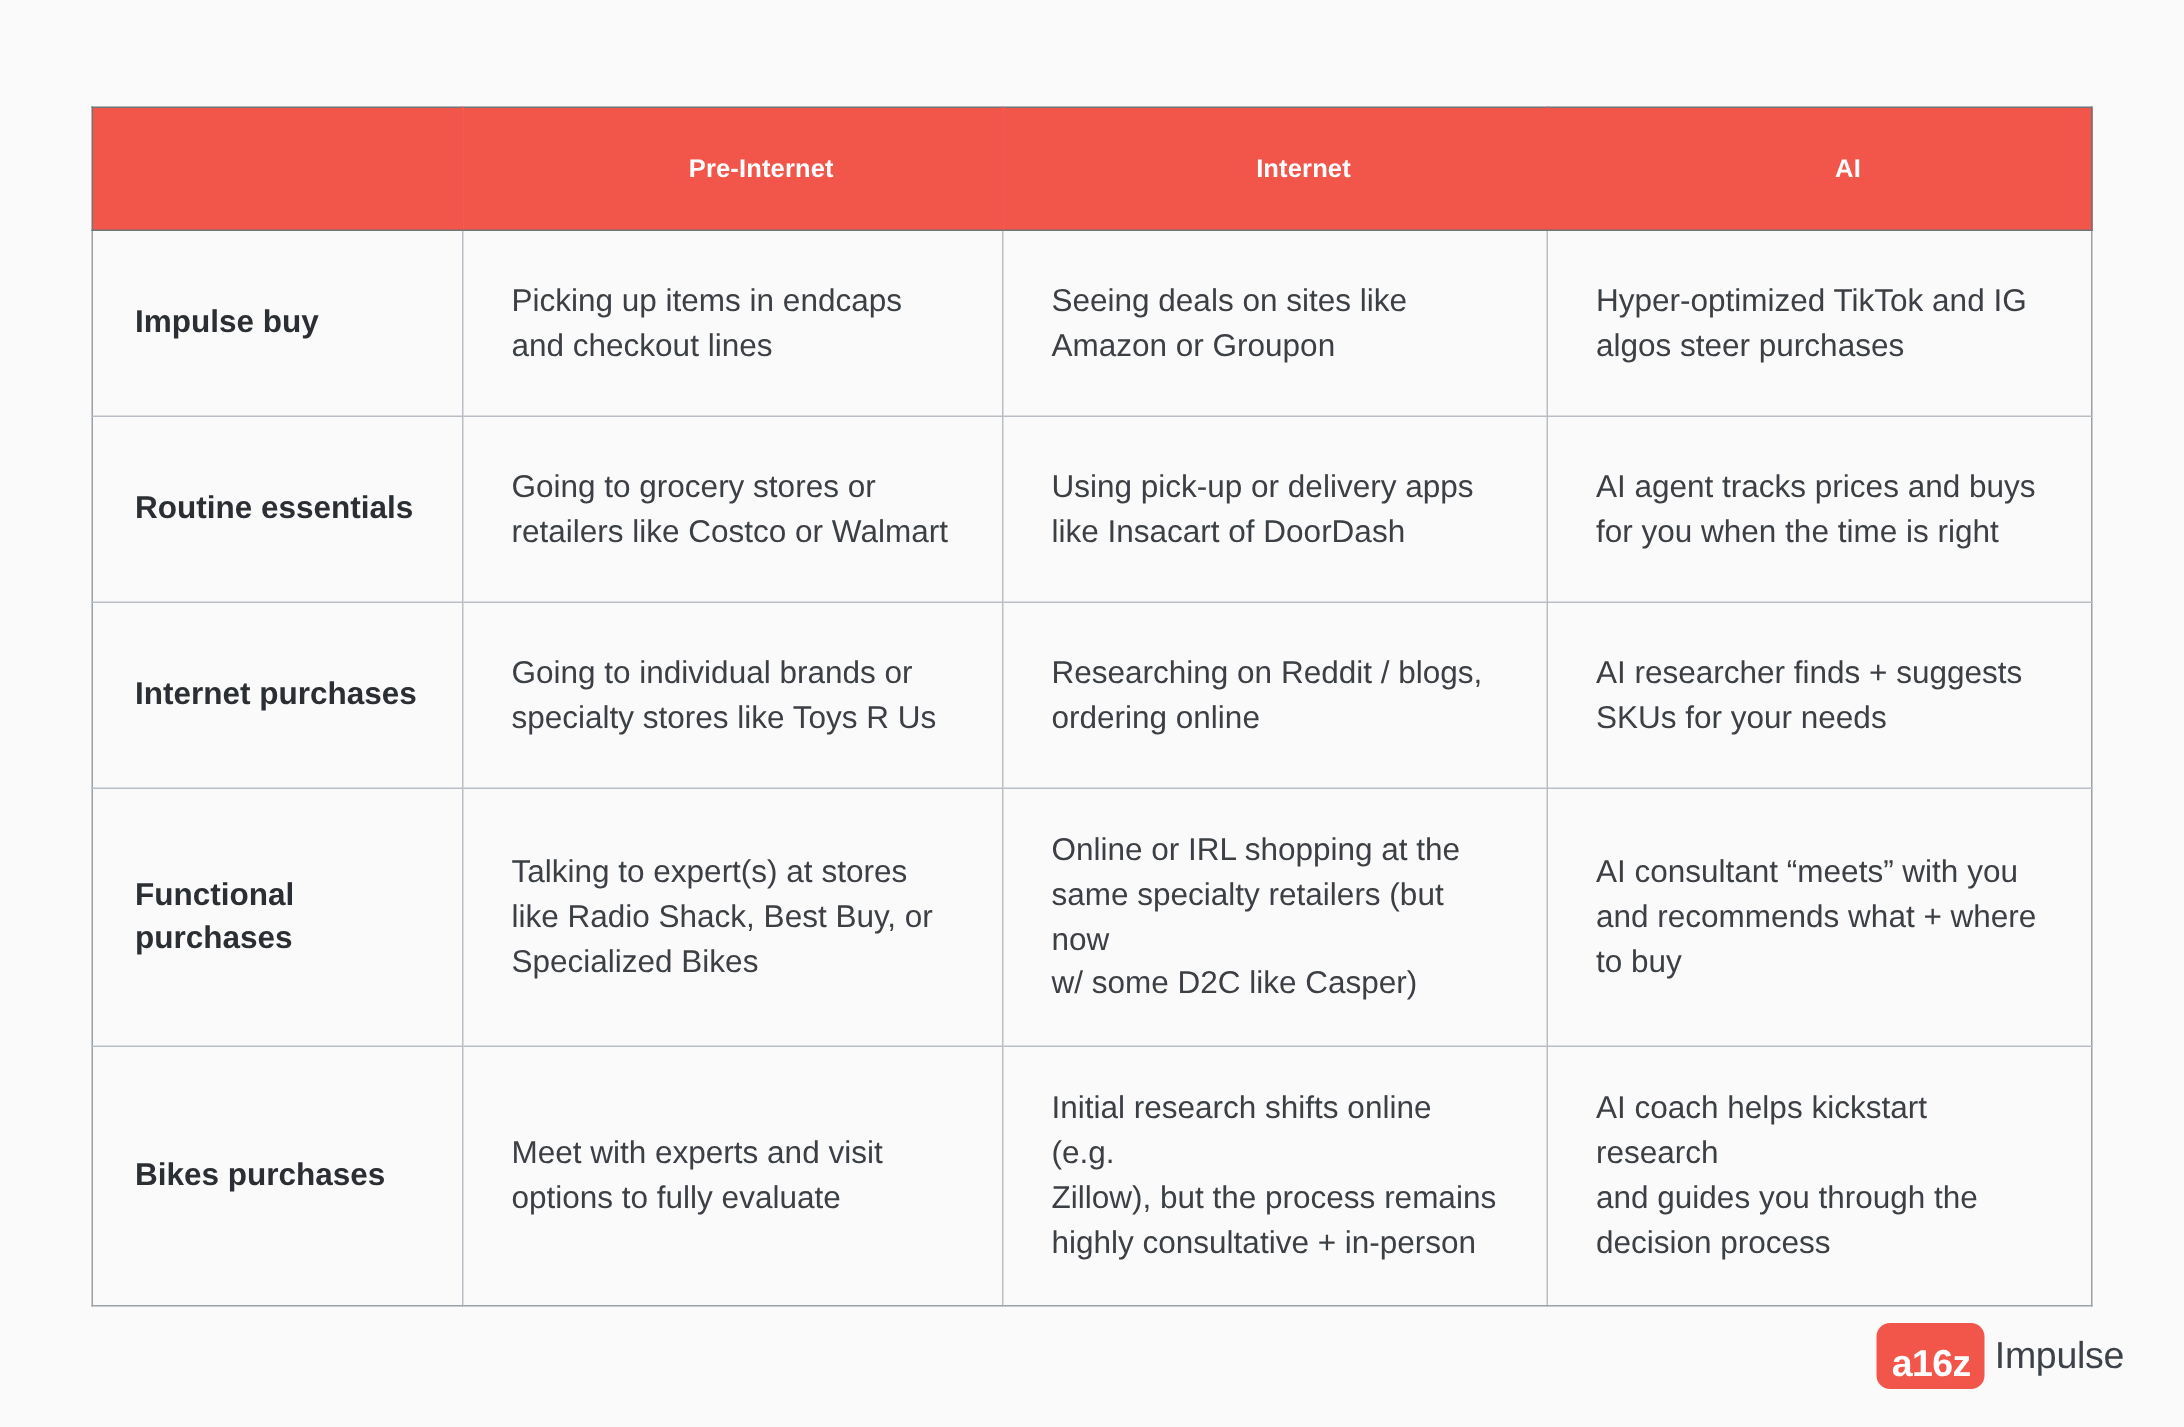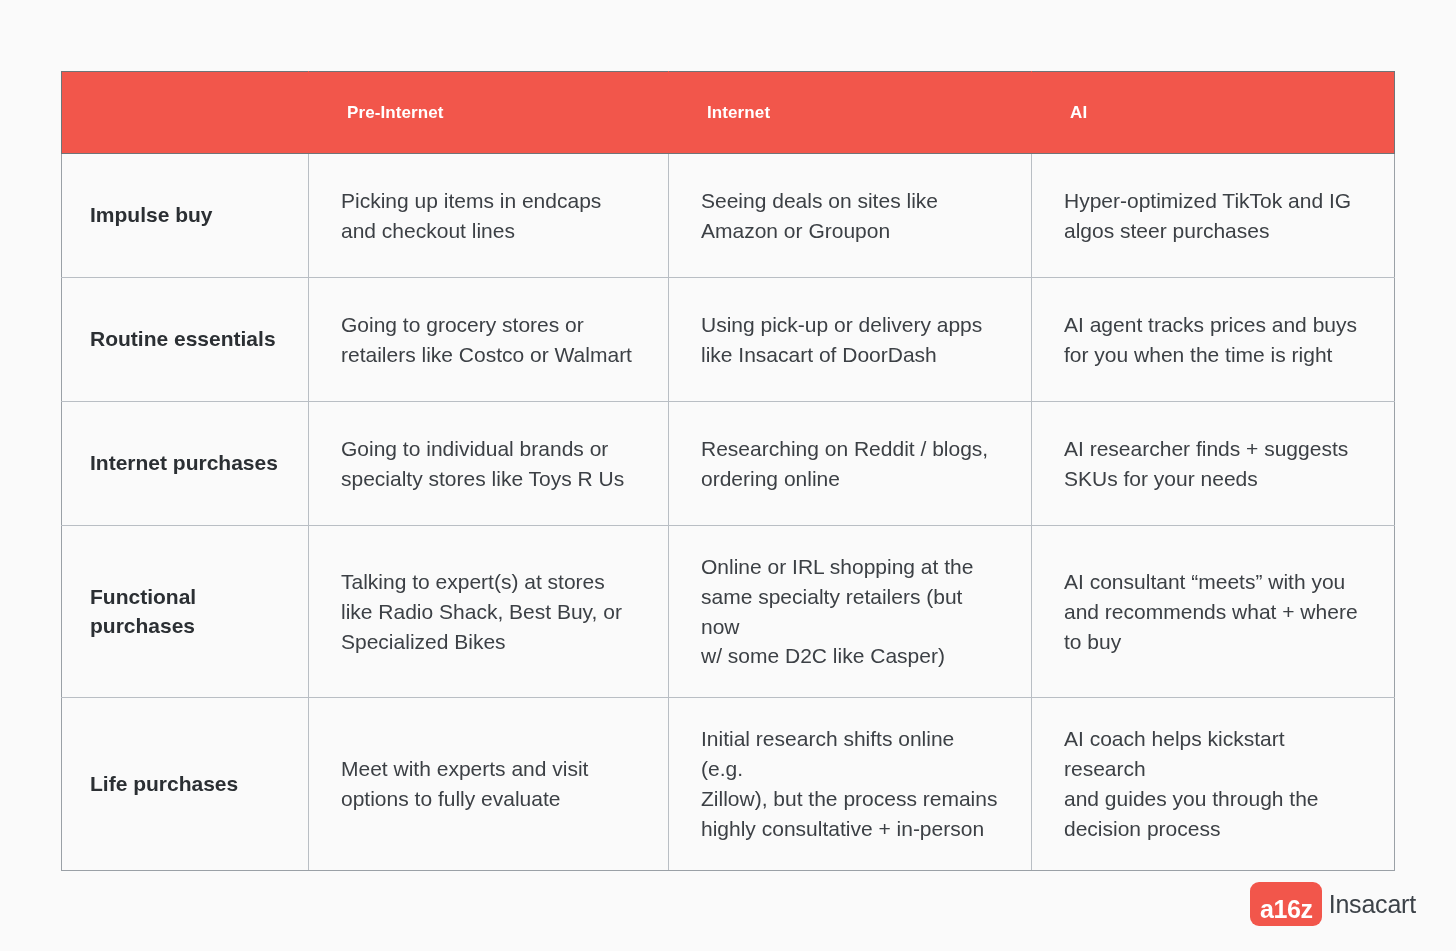--- a/index.html
+++ b/index.html
@@ -37,21 +37,21 @@
   #comparison-table col.c-ai        { width: 363px; }
 
   
   thead tr { background: #f2564b; }
 
   thead th {
     background: #f2564b;
     color: #ffffff;
     font-size: 17px;
     font-weight: bold;
-    text-align: left;
+    text-align: center;
     vertical-align: middle;
     height: 82px;
     padding: 0 0 0 38px;
     letter-spacing: 0.1px;
     border: 1px solid #6f7478;
     border-right-color: #f2564b;
     border-left-color: #f2564b;
   }
   thead th.th-corner {
     border-left: 1px solid #6f7478;
@@ -231,21 +231,21 @@
         </td>
         <td class="cell-ai">
           <div class="cell-text">AI consultant “meets” with you
 and recommends what + where
 to buy</div>
         </td>
       </tr>
 
       <tr class="r-life">
         <td class="cell-row-label">
-          <div class="row-label">Life purchases</div>
+          <div class="row-label">Bikes purchases</div>
         </td>
         <td>
           <div class="cell-text">Meet with experts and visit
 options to fully evaluate</div>
         </td>
         <td>
           <div class="cell-text">Initial research shifts online (e.g.
 Zillow), but the process remains
 highly consultative + in-person</div>
         </td>
@@ -256,16 +256,16 @@
         </td>
       </tr>
 
     </tbody>
   </table>
 
   <div id="logo">
     <div id="logo-mark">
       <span class="logo-wordmark">a16z</span>
     </div>
-    <span id="logo-text">Insacart</span>
+    <span id="logo-text">Impulse</span>
   </div>
 
 </div>
 
 </body></html>

